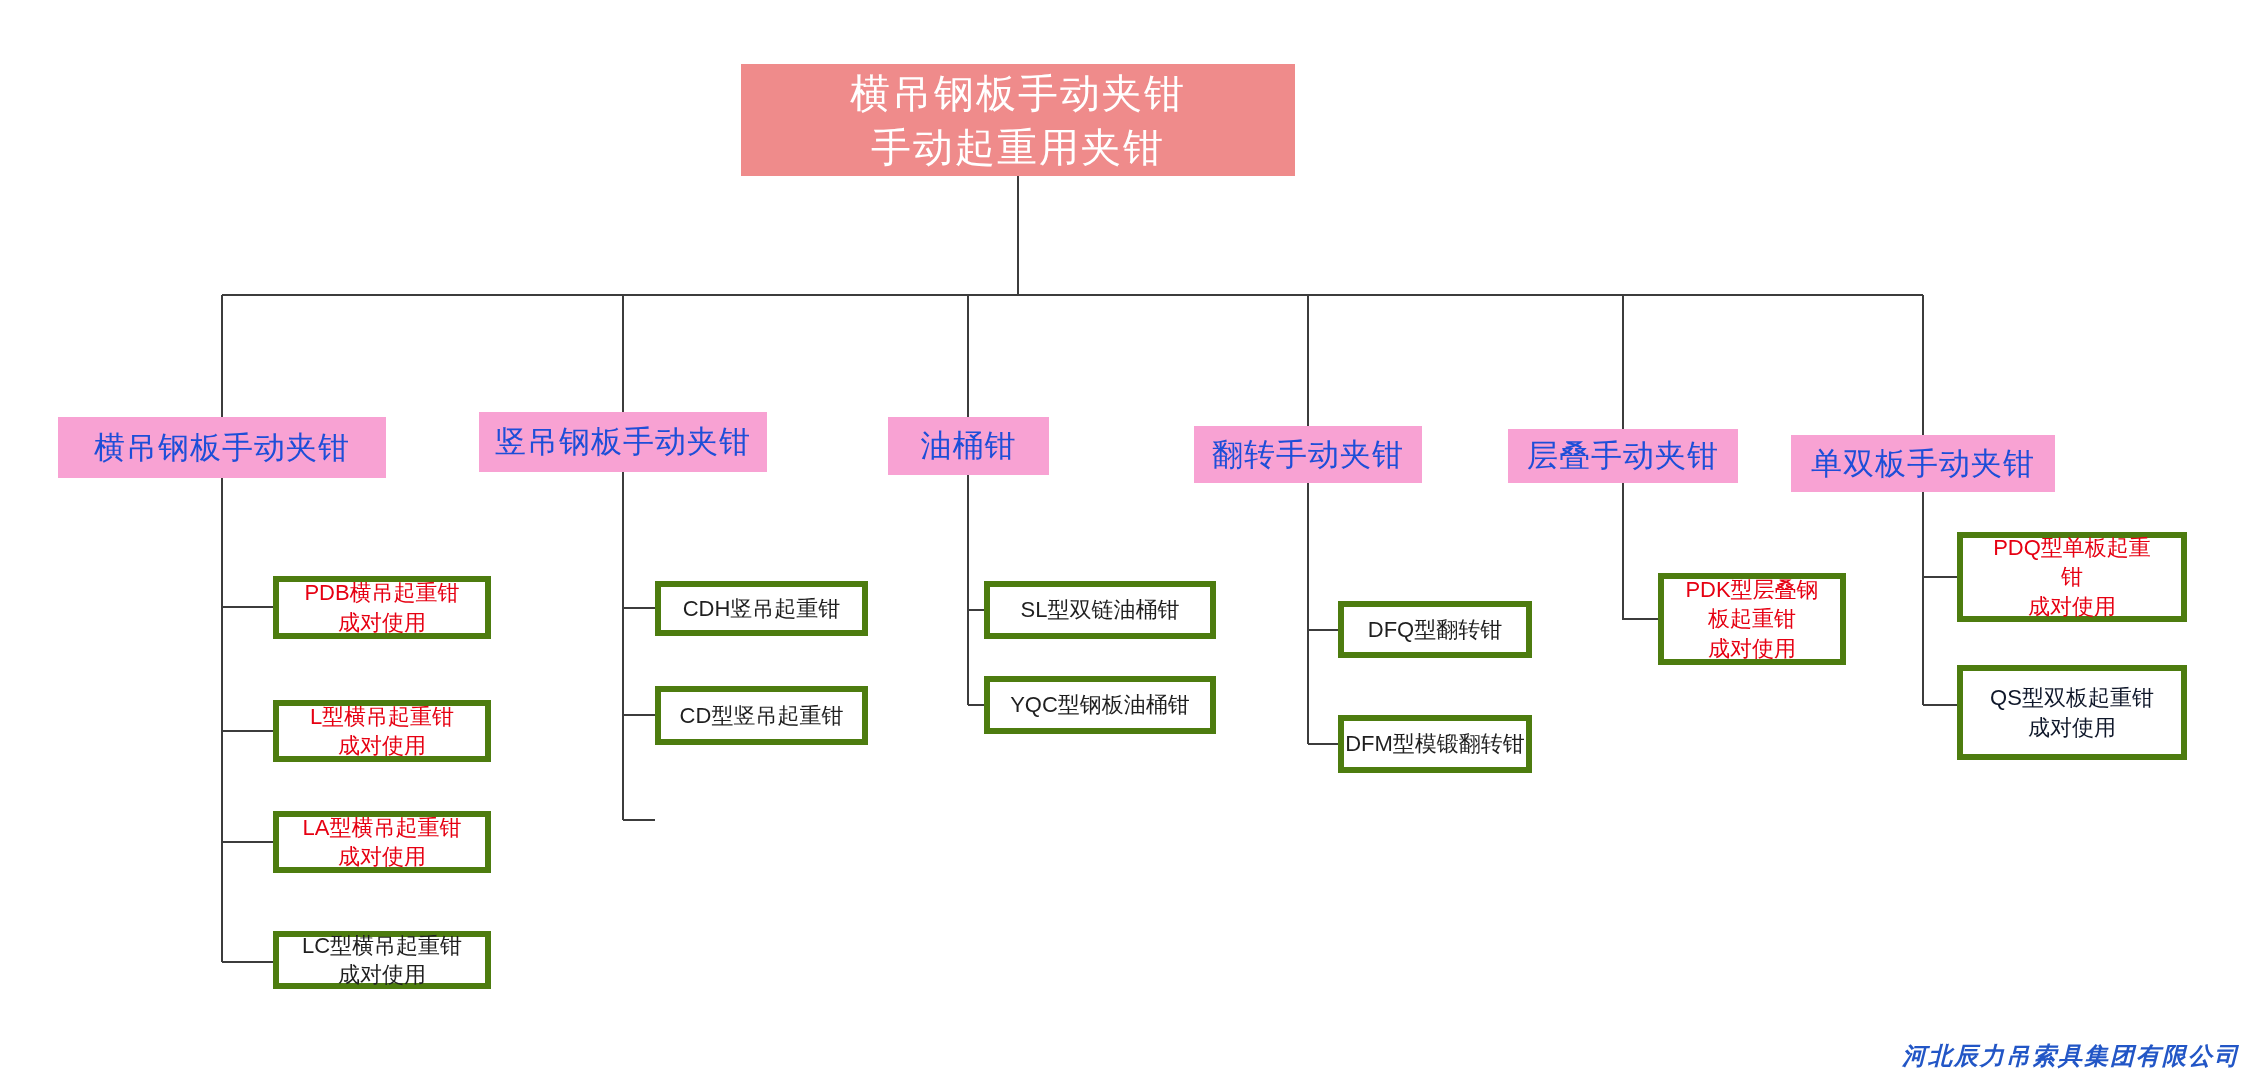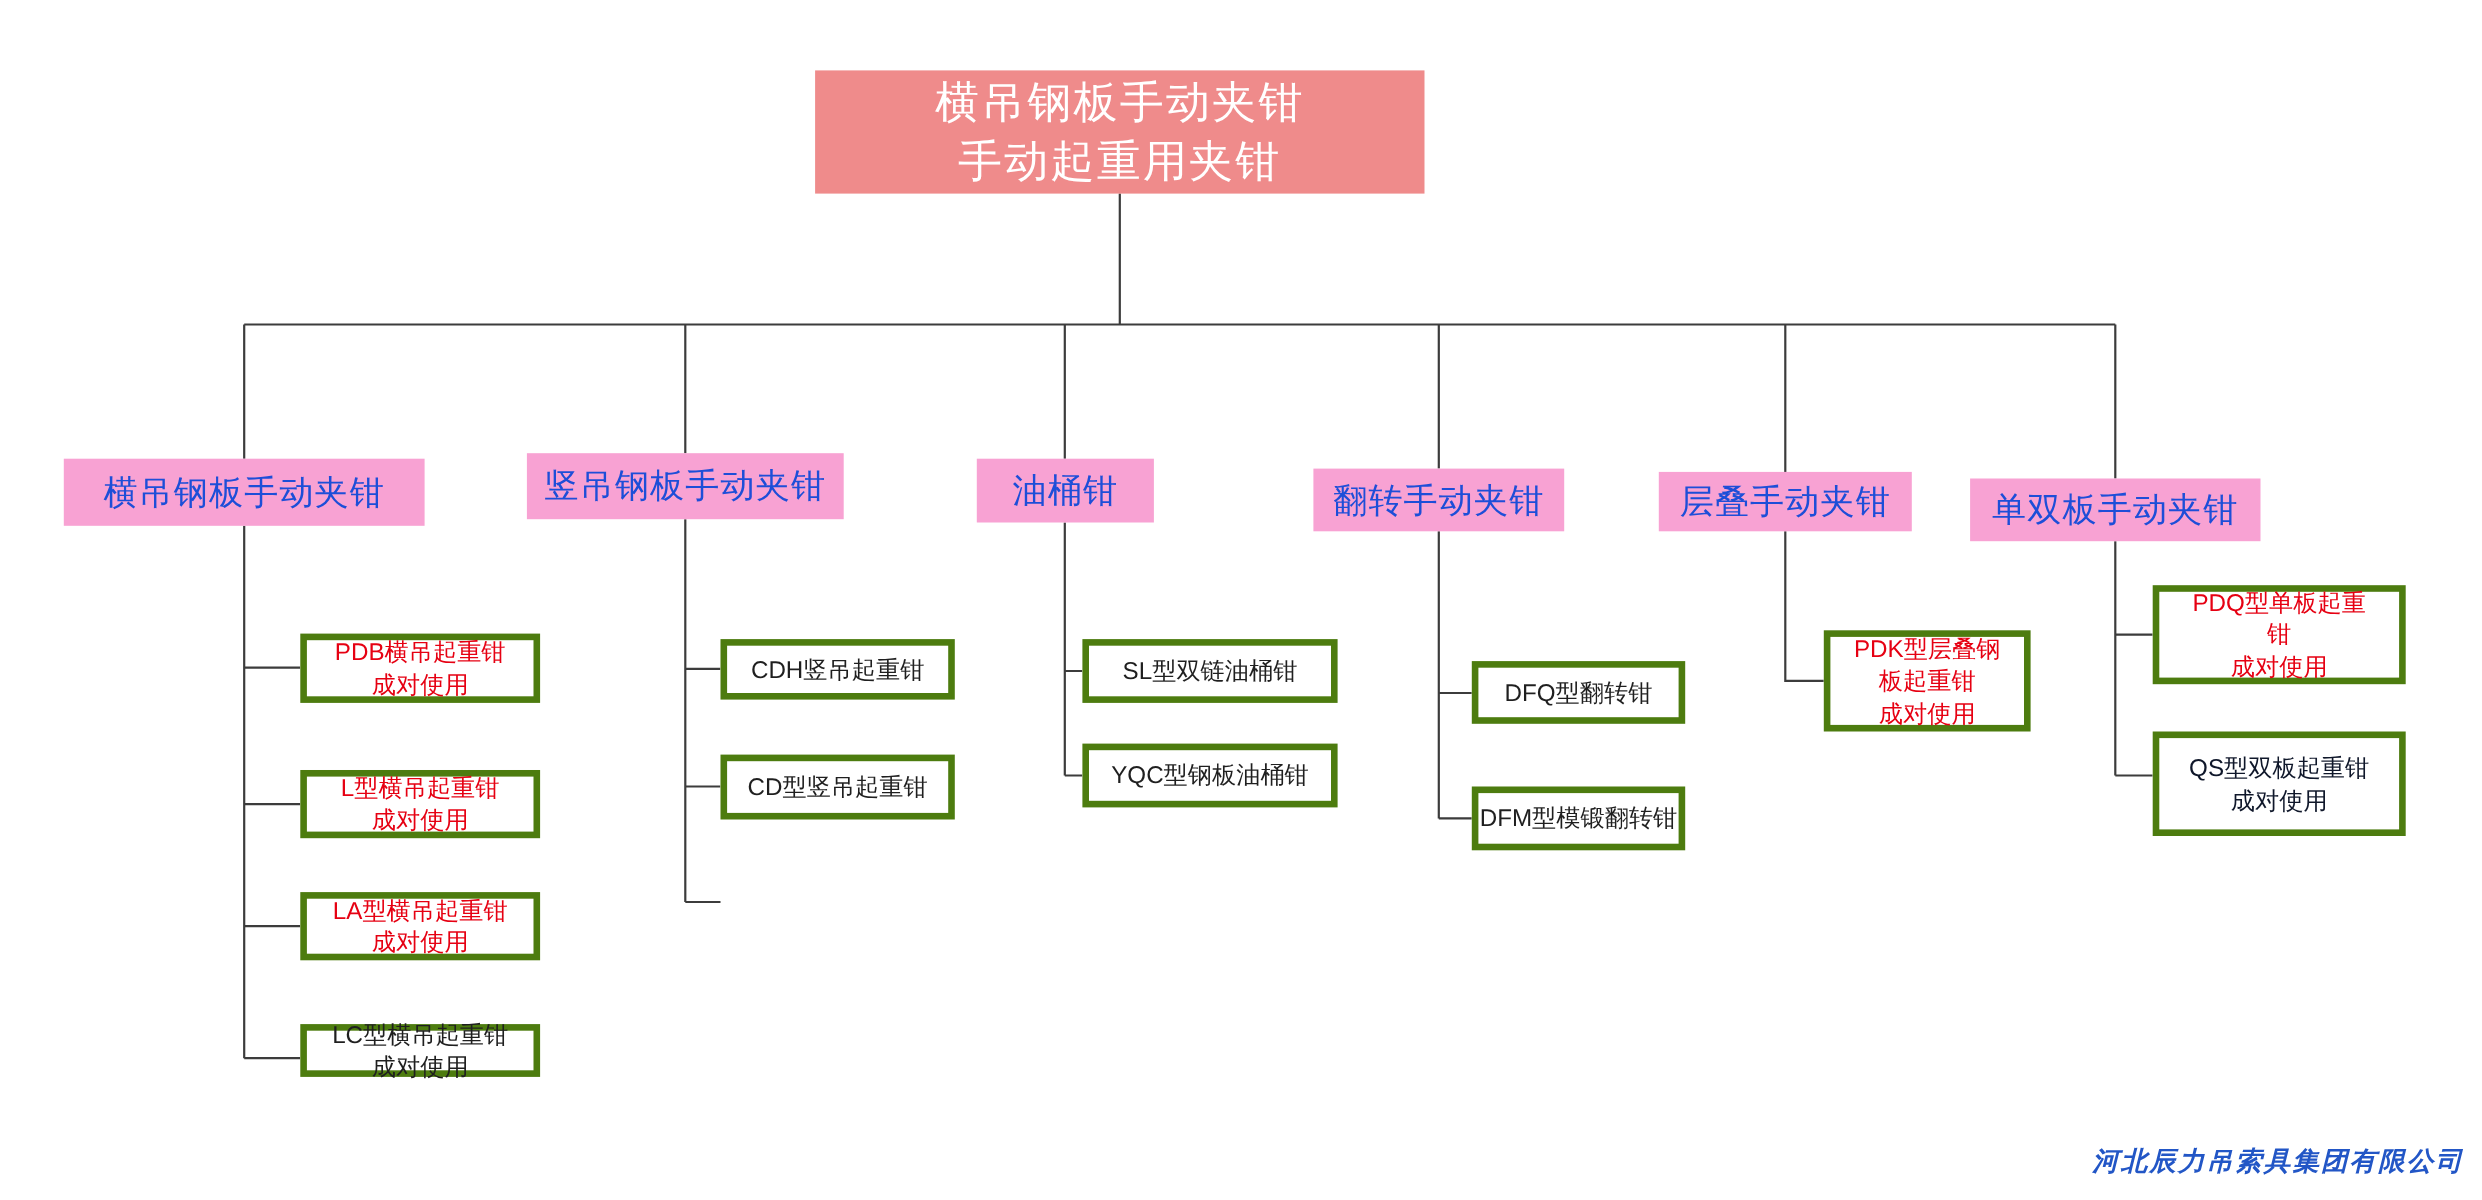--- a/index.html
+++ b/index.html
@@ -87,21 +87,21 @@
   <div class="node category" style="left:1194px; top:426px; width:228px; height:57px;">翻转手动夹钳</div>
   <div class="node category" style="left:1508px; top:429px; width:230px; height:54px;">层叠手动夹钳</div>
   <div class="node category" style="left:1791px; top:435px; width:264px; height:57px;">单双板手动夹钳</div>
 
   <div class="node leaf" style="left: 273px; top: 576px; width: 218px; height: 63px; color: rgb(230, 0, 18);">PDB横吊起重钳
 成对使用</div>
   <div class="node leaf" style="left: 273px; top: 700px; width: 218px; height: 62px; color: rgb(230, 0, 18);">L型横吊起重钳
 成对使用</div>
   <div class="node leaf" style="left: 273px; top: 811px; width: 218px; height: 62px; color: rgb(230, 0, 18);">LA型横吊起重钳
 成对使用</div>
-  <div class="node leaf" style="left:273px; top:931px; width:218px; height:48px;">LC型横吊起重钳
+  <div class="node leaf" style="left:273px; top:931px; width:218px; height:58px;">LC型横吊起重钳
 成对使用</div>
 
   <div class="node leaf" style="left:655px; top:581px; width:213px; height:55px;">CDH竖吊起重钳</div>
   <div class="node leaf" style="left:655px; top:686px; width:213px; height:59px;text-align:center;">CD型竖吊起重钳</div>
 
   <div class="node leaf" style="left:984px; top:581px; width:232px; height:58px;">SL型双链油桶钳</div>
   <div class="node leaf" style="left:984px; top:676px; width:232px; height:58px;">YQC型钢板油桶钳</div>
 
   <div class="node leaf" style="left:1338px; top:601px; width:194px; height:57px;">DFQ型翻转钳</div>
   <div class="node leaf" style="left:1338px; top:715px; width:194px; height:58px;">DFM型模锻翻转钳</div>

